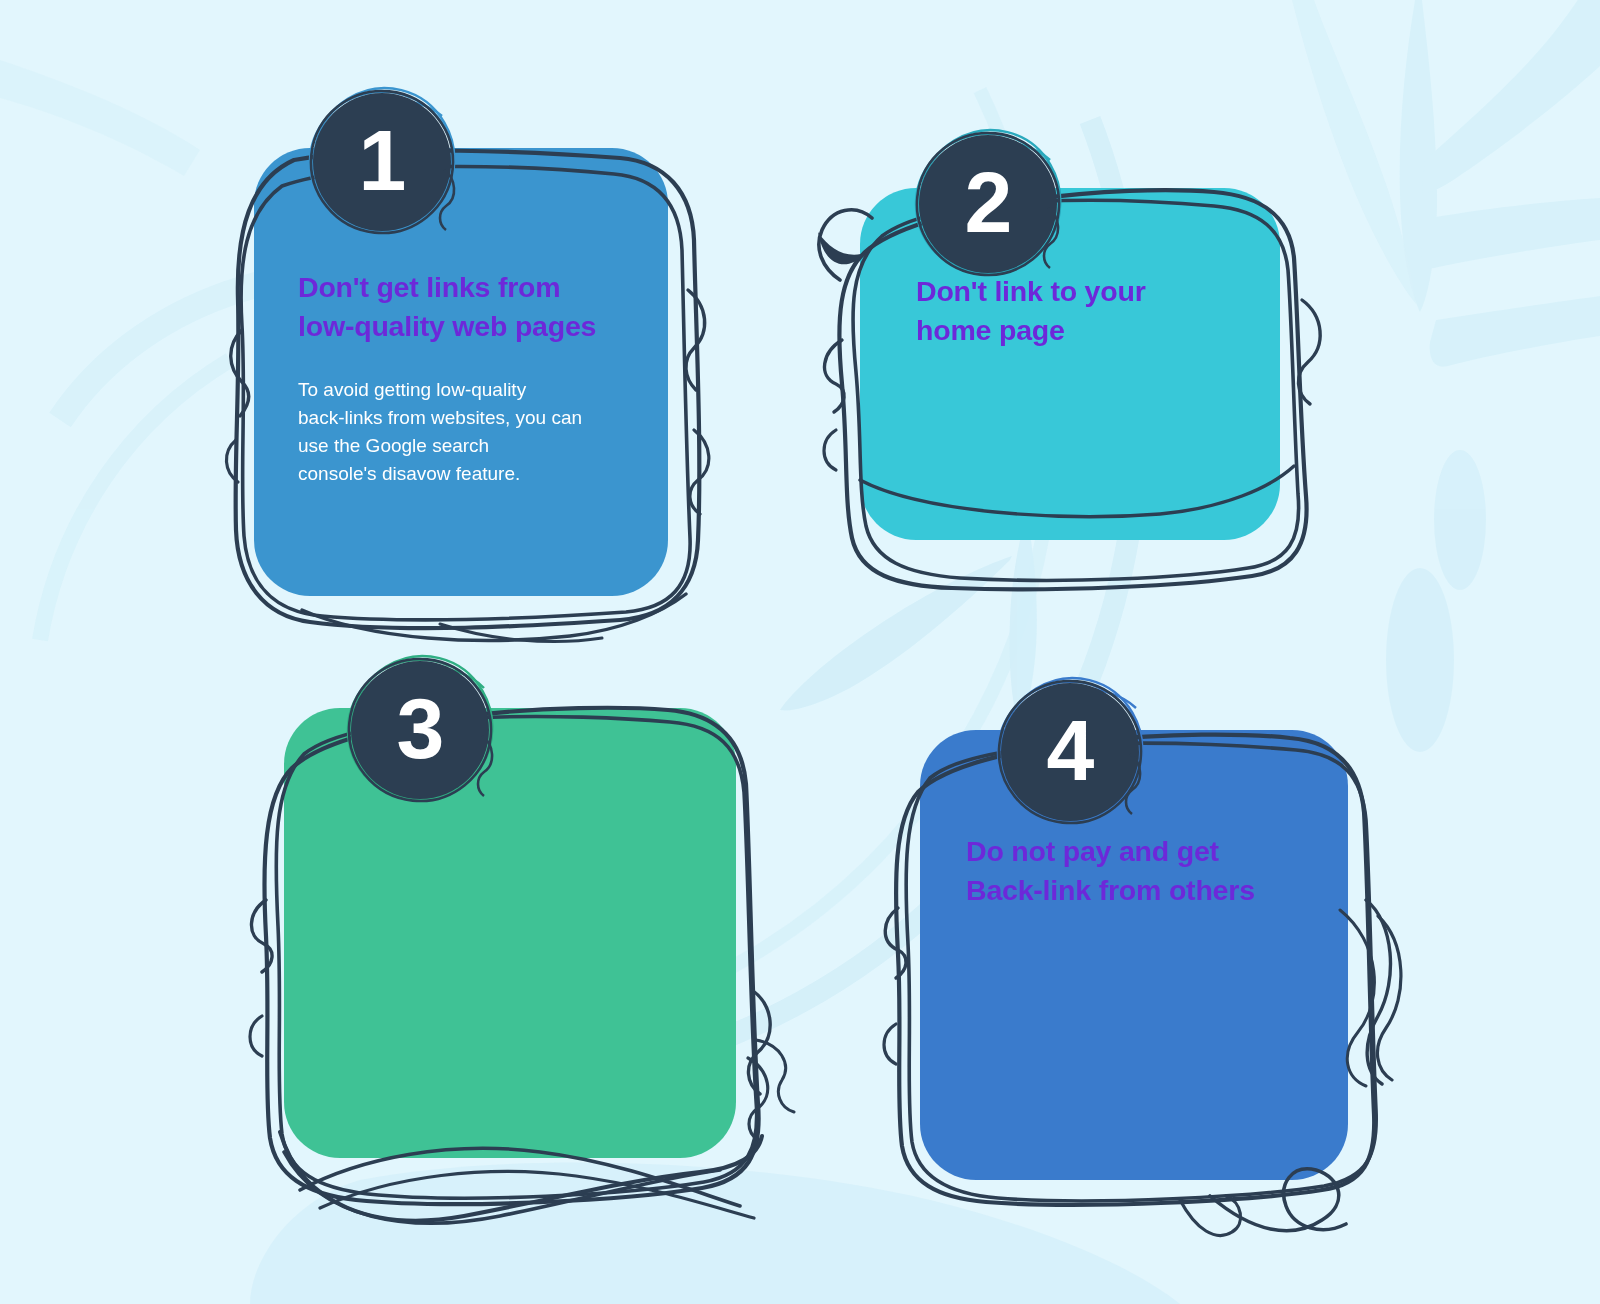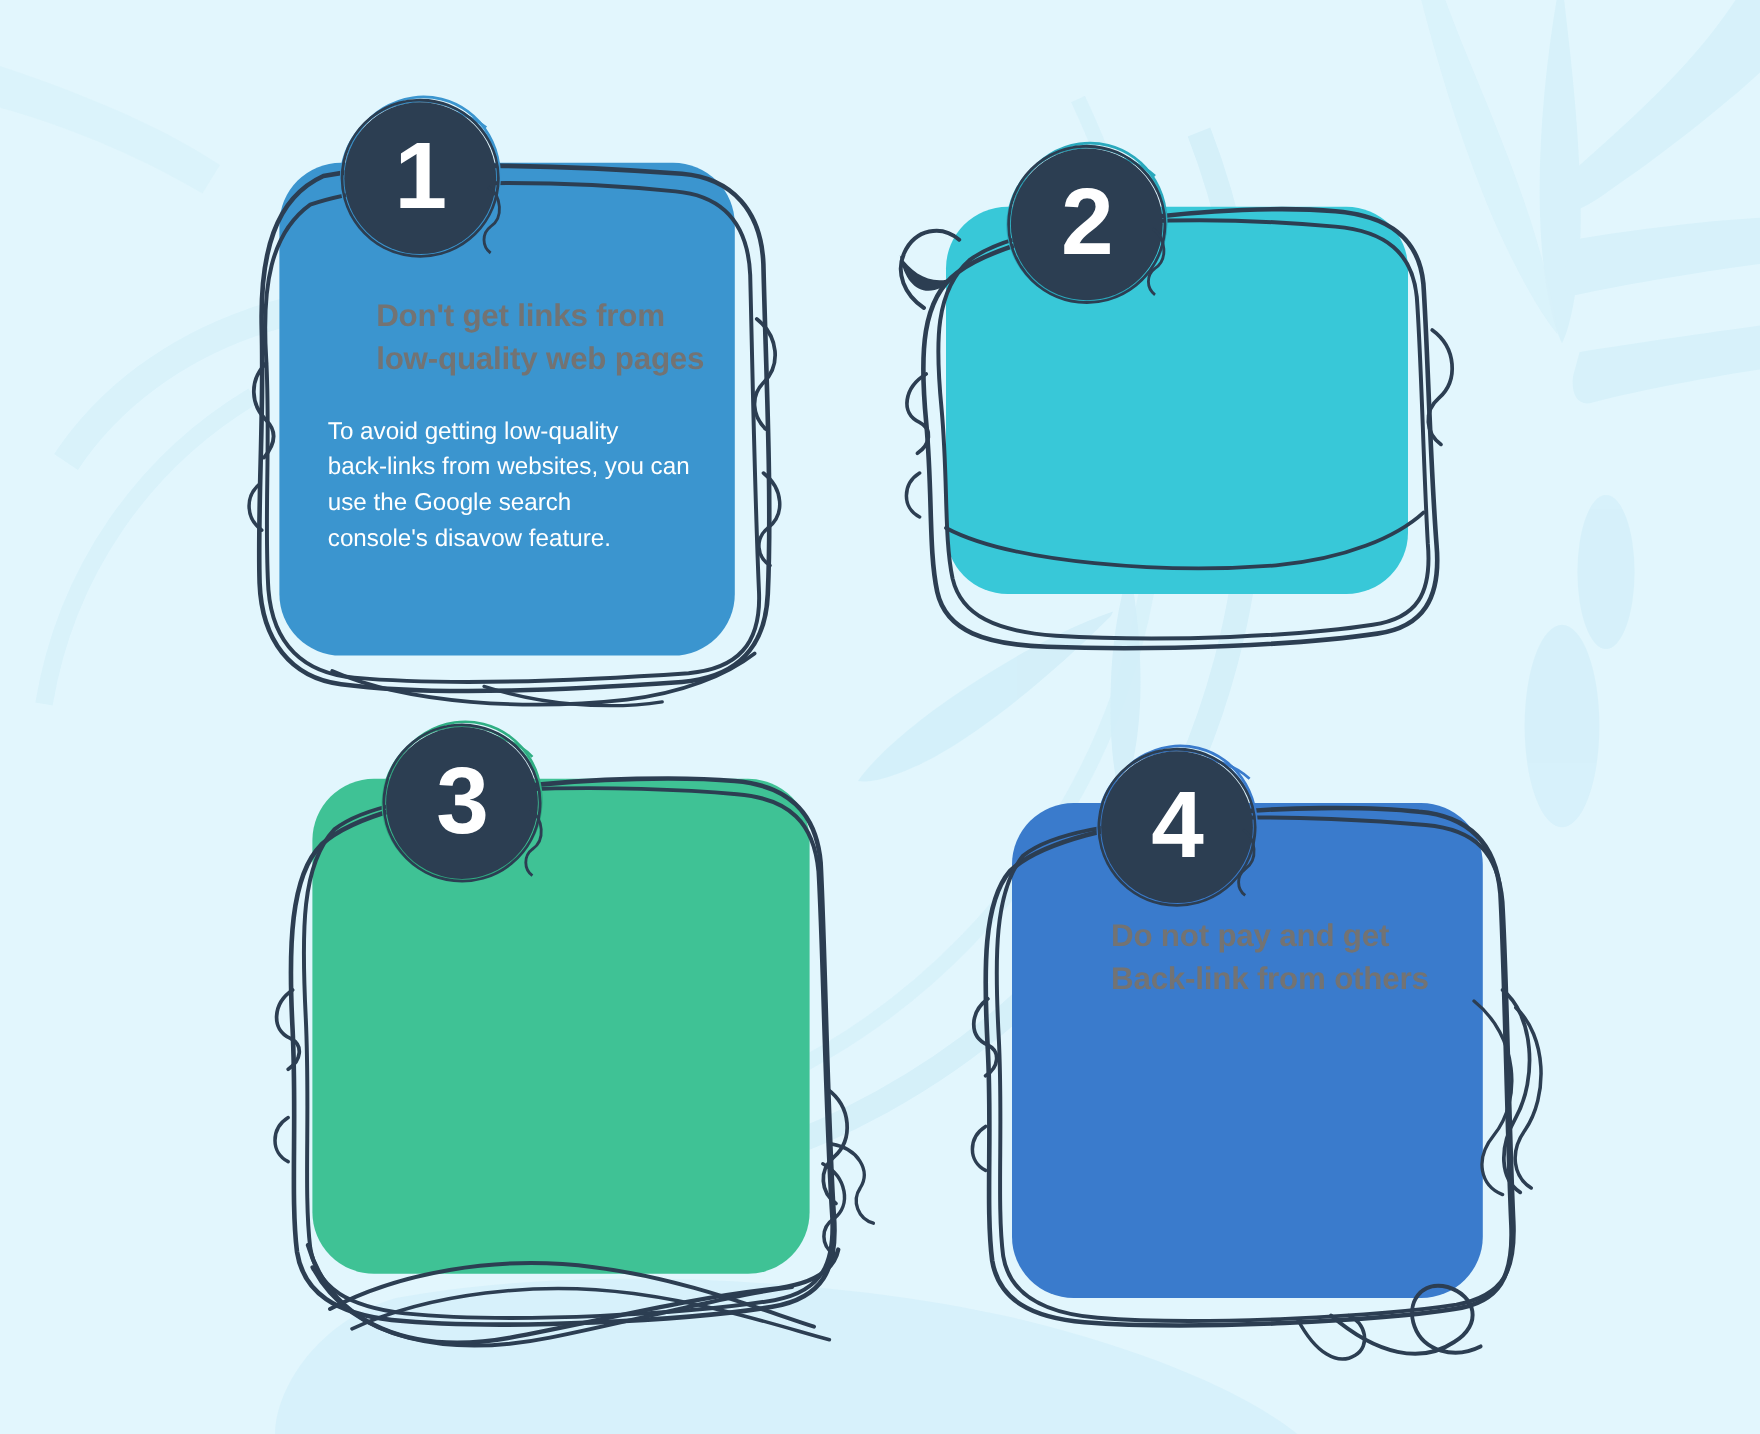--- a/index.html
+++ b/index.html
@@ -23,26 +23,25 @@
   .card-scribble { position:absolute; z-index:3; pointer-events:none; overflow:visible; }
   .card-text {
     position:absolute; z-index:4;
     color:#ffffff;
   }
   .card-title {
     font-size:28.5px;
     font-weight:bold;
     line-height:1.37;
     letter-spacing:-0.2px;
-    color:#737373;
+    color:#6d28d9;
     white-space:pre-line;
-    margin-left:44px;
   }
   .card-desc {
-    font-size:22px;
+    font-size:19px;
     font-weight:400;
     line-height:1.47;
     color:#ffffff;
     margin-top:30px;
     white-space:pre-line;
   }
   .badge {
     position:absolute;
     z-index:6;
     width:160px; height:160px;
@@ -162,20 +161,22 @@
         <path d="M42 200 C22 212 18 236 36 244 C48 250 46 264 34 272" stroke-width="3.4"></path>
         <path d="M36 290 C20 300 20 322 36 330" stroke-width="3.2"></path>
         <path d="M502 160 C524 176 526 206 508 222 C494 234 496 254 510 264" stroke-width="3.4"></path>
         <path d="M40 140 C22 128 14 108 22 90 C32 68 56 64 72 78" stroke-width="3.6"></path>
         <path d="M18 92 C30 110 48 120 68 112 C46 134 24 126 18 92 Z" fill="#2c3e52" stroke="none"></path>
         <path d="M60 340 C120 372 260 382 360 374 C424 368 470 348 494 326" stroke-width="3.4"></path>
       </g>
     </svg>
 
     <div class="card-text" style="left:116px; top:132px; width:340px;">
+      <div class="card-title">Don't link to your
+home page</div>
     </div>
 
     <div class="badge" style="left:108px; top:-16px;">
       <svg class="badge-ring" viewBox="0 0 160 160" width="160" height="160" xmlns="http://www.w3.org/2000/svg">
         <g fill="none" stroke="#2aa9bd" stroke-width="2.4">
           <ellipse cx="80" cy="80" rx="72" ry="70" transform="rotate(-8 80 80)"></ellipse>
           <ellipse cx="82" cy="78" rx="70" ry="72" transform="rotate(14 82 78)"></ellipse>
           <path d="M28 42 C56 12 114 10 142 36"></path>
         </g>
       </svg>

